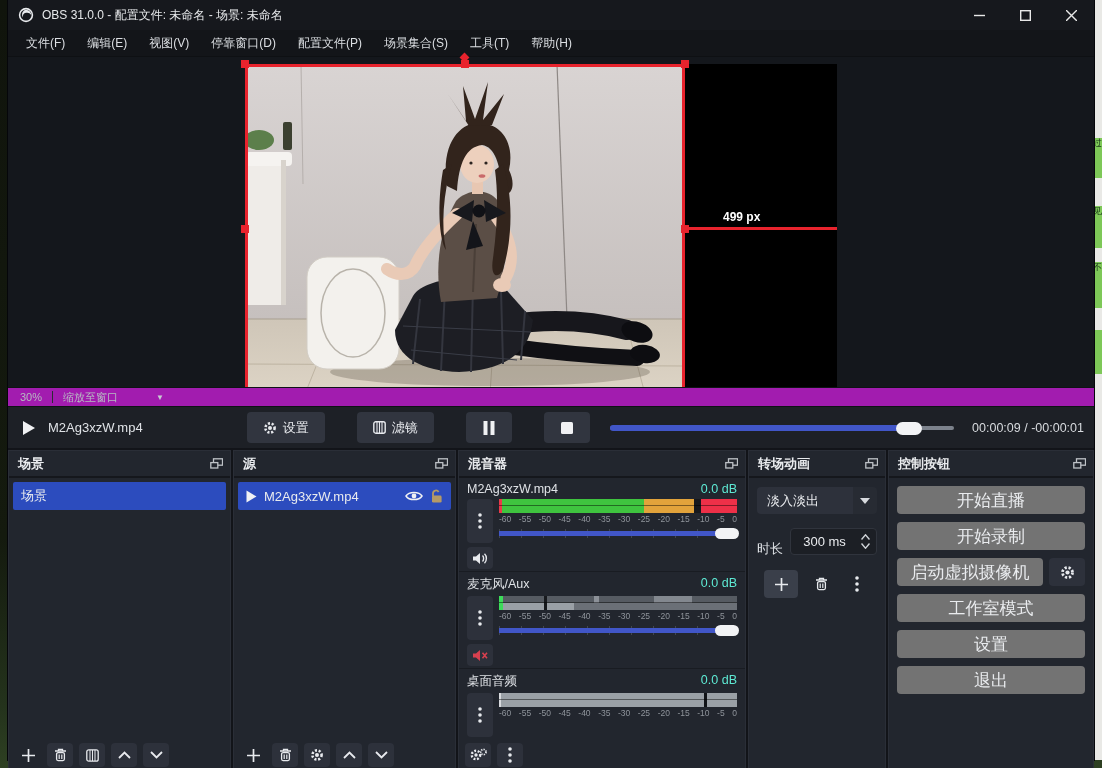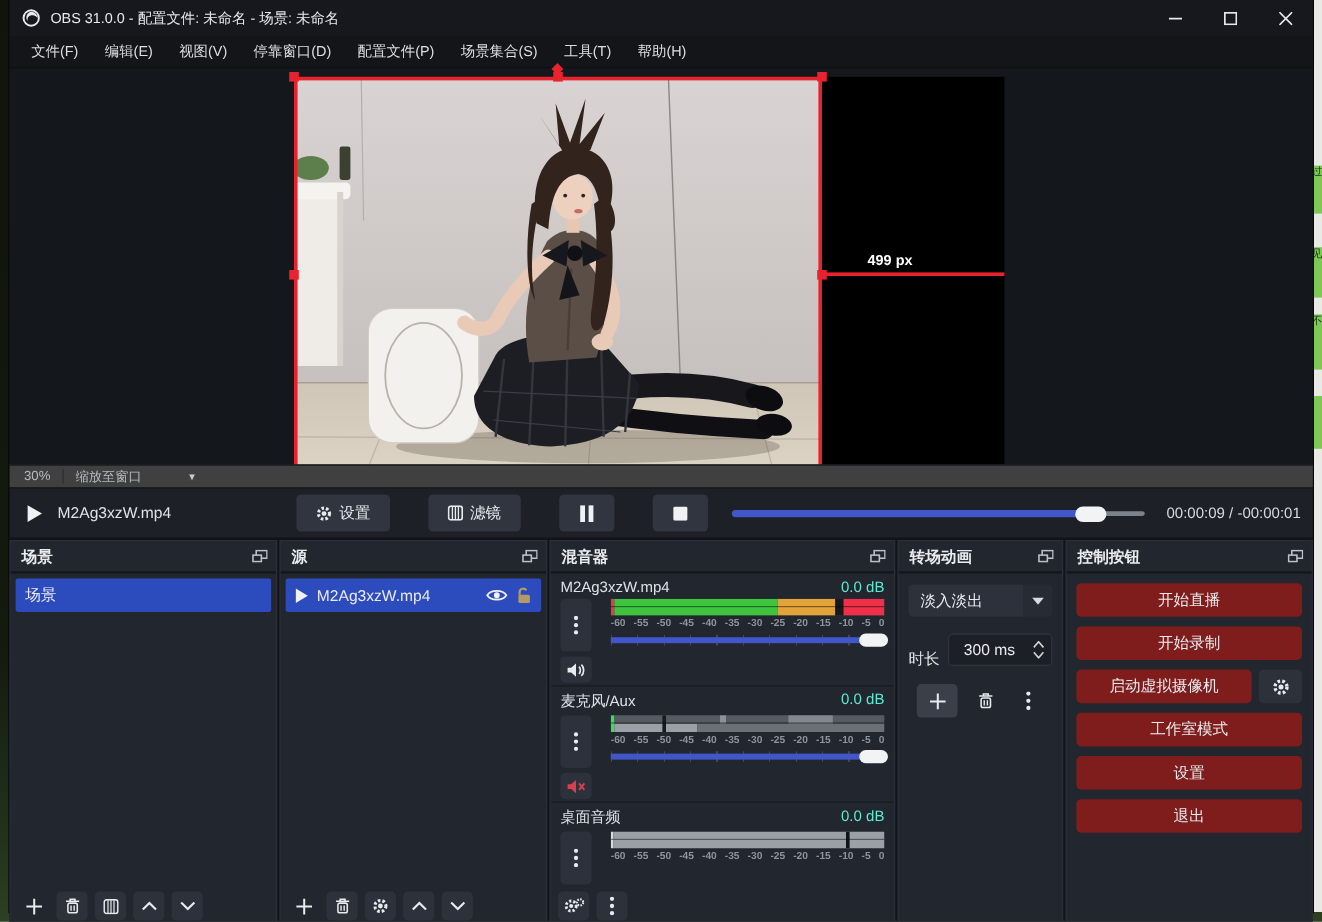--- a/index.html
+++ b/index.html
@@ -31,21 +31,21 @@
   .preview { position:relative; flex:0 0 349px; background:#14171c; }
   .canvas { position:absolute; left:237px; top:7px; width:592px; height:330px; background:#000; }
   .source-frame { position:absolute; left:0; top:0; width:440px; height:330px; }
   .source-frame svg { display:block; width:100%; height:100%; }
   .sel-border { position:absolute; left:0; top:0; width:440px; height:330px; border:3px solid #e8232d; }
   .handle { position:absolute; width:8px; height:8px; background:#e8232d; }
   .dim-line { position:absolute; left:440px; top:163px; width:152px; height:3px; background:#e8232d; }
   .dim-label, .off-label { position:absolute; color:#fff; font-weight:bold; font-size:12px; text-shadow:0 0 2px #000,1px 1px 1px #000,-1px -1px 1px #000; }
   .top-diamond { position:absolute; left:216px; top:-10px; width:7px; height:7px; background:#e8232d; transform:rotate(45deg); }
 
-  .zoombar { position:absolute; left:0; bottom:0; width:100%; height:19px; background:#404040; border-top:1px solid #101216; display:flex; align-items:center; font-size:11px; color:#b6bbc2; }
+  .zoombar { position:absolute; left:0; bottom:0; width:100%; height:19px; background:#a21caf; border-top:1px solid #101216; display:flex; align-items:center; font-size:11px; color:#b6bbc2; }
   .zoombar .zoom-pct { padding:0 10px 0 12px; border-right:1px solid #2a2d34; }
   .zoombar .zoom-mode { padding:0 10px; }
   .zoombar .caret { margin-left:28px; font-size:8px; color:#c7cbd1; }
 
   
   .mediabar { flex:0 0 42px; background:#1d2026; display:flex; align-items:center; padding:0 10px; gap:8px; border-top:1px solid #101216; }
   .media-play { width:22px; height:22px; display:flex; align-items:center; justify-content:center; }
   .media-name { font-size:13px; color:#dfe2e6; margin-right:96px; }
   .mbtn { height:31px; background:#31353f; border:none; border-radius:4px; color:#e8eaee; font-size:13px; display:flex; align-items:center; justify-content:center; gap:6px; padding:0 16px; font-family:inherit; }
   .mbtn.icon-only { width:46px; padding:0; }
@@ -67,21 +67,21 @@
   .list-row.selected { background:#2c4cbe; border-radius:2px; }
   .list-row .grow { flex:1; }
   .panel-toolbar { flex:0 0 32px; display:flex; align-items:center; gap:6px; padding:0 6px; }
   .tbtn { width:26px; height:24px; background:#2d313b; border:none; border-radius:4px; display:flex; align-items:center; justify-content:center; padding:0; }
   .tbtn.flat { background:transparent; }
 
   
   .chan { padding:4px 8px 2px 8px; border-bottom:1px solid #191c22; }
   .chan-top { display:flex; justify-content:space-between; font-size:12.5px; color:#dfe2e6; margin-bottom:3px; }
   .chan-top .db { color:#5eead4; }
-  .chan-grid { display:flex; gap:16px;font-weight:bold; }
+  .chan-grid { display:flex; gap:6px; }
   .chan-btncol { display:flex; flex-direction:column; gap:4px; width:26px; flex:0 0 auto; }
   .chan-main { flex:1; min-width:0; }
   .meter { height:14px; position:relative; background:#33373e; overflow:hidden; }
   .meter .seg { position:absolute; top:0; height:100%; }
   .meter .midline { position:absolute; left:0; top:6px; width:100%; height:1px; background:rgba(0,0,0,.45); }
   .scale { display:flex; justify-content:space-between; font-size:8.5px; color:#8f949b; margin-top:1px; height:11px; }
   .volrow { display:flex; gap:6px; align-items:center; margin-top:2px; }
   .vol { flex:1; height:13px; position:relative; }
   .vol .track { position:absolute; top:5px; left:0; width:100%; height:3px; background:#3c414a; }
   .vol .ticks { position:absolute; top:2px; left:0; width:100%; height:9px;
@@ -100,21 +100,21 @@
   .t-dur { display:flex; align-items:center; gap:7px; }
   .t-dur .lab { font-size:13px; color:#dfe2e6;margin-top:16px; }
   .t-dur .spin { flex:1; height:27px; background:#1c1f25; border:1px solid #30343d; border-radius:4px; display:flex; align-items:center; }
   .t-dur .spin .v { flex:1; text-align:center; font-size:13px; color:#e9ebee; }
   .t-dur .spin .arr { width:18px; display:flex; flex-direction:column; align-items:center; gap:3px; padding-right:3px; }
   .t-btnrow { display:flex; justify-content:center; gap:10px; align-items:center; margin-top:2px; }
   .t-btnrow .tbtn.hl { background:#3a3f4a; width:34px; height:28px; }
 
   
   .ctrl-body { padding:8px 8px; display:flex; flex-direction:column; gap:8px; }
-  .cbtn { height:28px; background:#7f1d1d; border:none; border-radius:4px; color:#e9ebee; font-size:13px; font-family:inherit; width:100%; }
+  .cbtn { height:28px; background:#737373; border:none; border-radius:4px; color:#e9ebee; font-size:17px; font-family:inherit; width:100%; }
   .vc-row { display:flex; gap:6px; }
   .vc-row .cbtn { flex:1; }
   .vc-gear { width:36px; height:28px; background:#2d313b; border:none; border-radius:4px; display:flex; align-items:center; justify-content:center; }
   svg { display:block; }
 </style>
 </head>
 <body>
 
 <div class="desktop-right">
   <div class="greenblock" style="top:138px;height:40px;"><span>过</span></div>

